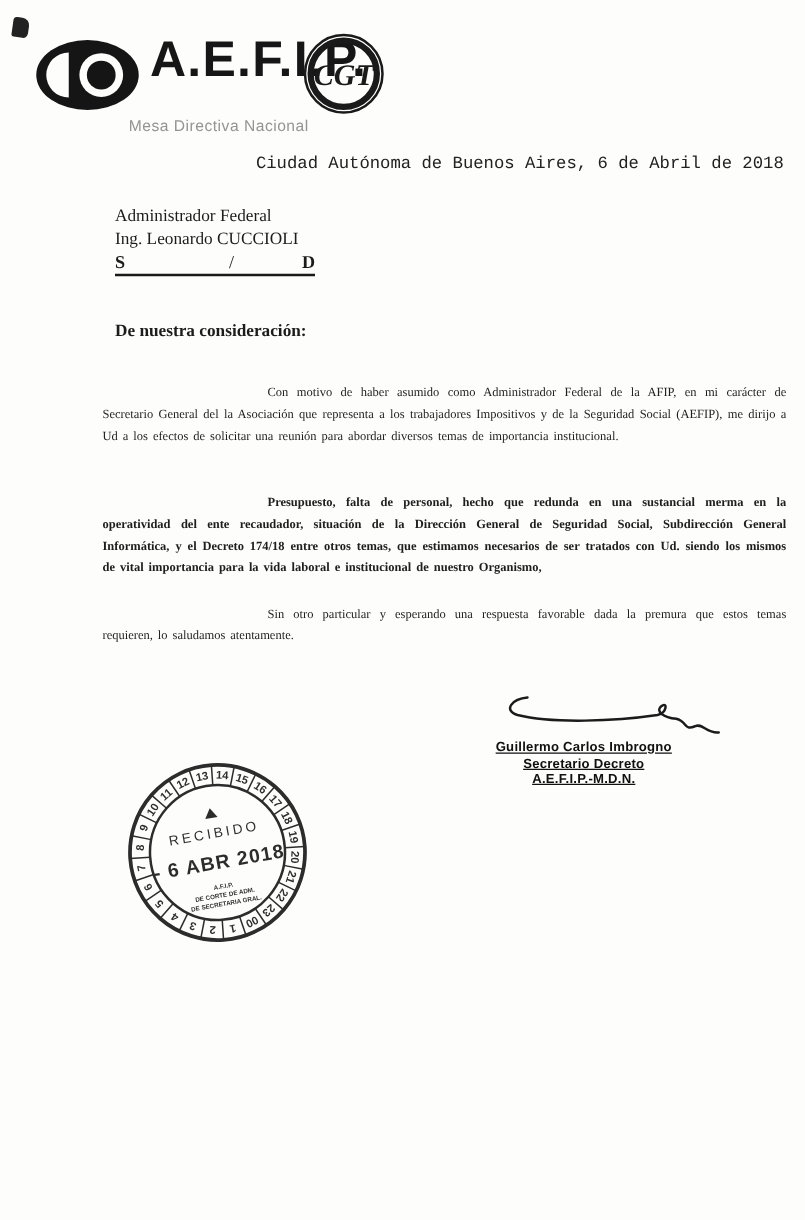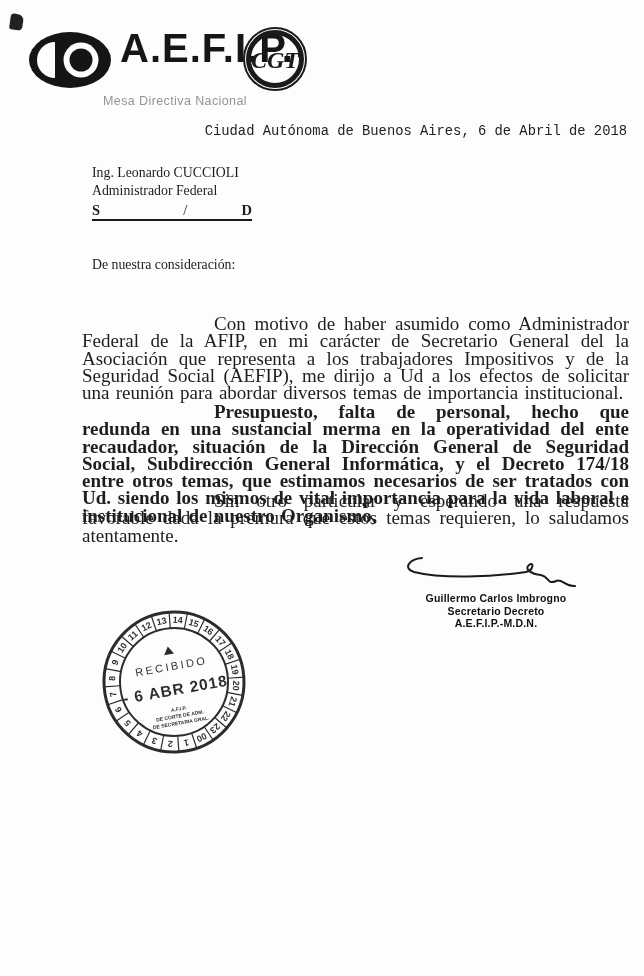--- a/index.html
+++ b/index.html
@@ -34,33 +34,33 @@
     position:absolute;left:0;right:17px;top:124px;text-align:right;
     font-size:13.8px;color:#222;font-family:Liberation Mono, monospace;
   }
   .recipient{position:absolute;left:92px;top:164px;font-size:13.8px;line-height:17.5px;}
   .sd-row{
     margin-top:3px;width:160px;display:flex;align-items:flex-end;
     border-bottom:2.2px solid #1a1a1a;font-weight:bold;font-size:14.5px;height:17px;
   }
   .sd-row .sp1{flex:1.15;} .sd-row .sp2{flex:0.75;}
   .sd-slash{font-weight:normal;}
-  .salutation{position:absolute;left:92px;top:257px;font-size:13.8px;}
+  .salutation{position:absolute;left:92px;top:257px;font-size:13.8px;font-weight:bold;}
   .para{
     position:absolute;left:82px;width:547px;text-align:justify;
-    font-size:19px;line-height:17.3px;text-indent:132px;word-spacing:1.5px;color:#1e1e1e;
+    font-size:10px;line-height:17.3px;text-indent:132px;word-spacing:1.5px;color:#1e1e1e;
   }
   .para1{top:296px;} .para2{top:384px;font-weight:bold;} .para3{top:473px;}
   
   .squiggle{position:absolute;left:400px;top:550px;}
   .sig-block{
-    position:absolute;left:407px;top:592px;width:178px;text-align:center;
+    position:absolute;left:378px;top:592px;width:178px;text-align:center;
     font-family:"Liberation Sans","DejaVu Sans",sans-serif;
     font-weight:bold;font-size:10.5px;line-height:12.5px;color:#101010;
-    filter:blur(.35px);letter-spacing:.2px;
+    filter:blur(.35px);letter-spacing:.2px;text-decoration:underline;
   }
   
   .stamp{position:absolute;left:100px;top:608px;opacity:.93;}
   .stamp text{font-family:"Liberation Sans","DejaVu Sans",sans-serif;fill:#1d1d1d;}
 </style>
 </head>
 <body>
 
 <div class="page">
 
@@ -78,22 +78,22 @@
       <circle cx="35" cy="35" r="31" fill="none" stroke="#1a1a1a" stroke-width="2"></circle>
       <circle cx="35" cy="35" r="26.5" fill="none" stroke="#1a1a1a" stroke-width="5"></circle>
       <text x="35" y="44" text-anchor="middle" font-family="Liberation Serif, DejaVu Serif, serif" font-size="24" font-weight="bold" font-style="italic" fill="#1a1a1a">CGT</text>
     </svg>
   </div>
   <div class="org-subtitle">Mesa Directiva Nacional</div>
 
   <div class="dateline">Ciudad Autónoma de Buenos Aires, 6 de Abril de 2018</div>
 
   <div class="recipient">
+    <div>Administrador Federal</div>
     <div>Ing. Leonardo CUCCIOLI</div>
-    <div>Administrador Federal</div>
     <div class="sd-row">
       <span>S</span>
       <span class="sp1"></span>
       <span class="sd-slash">/</span>
       <span class="sp2"></span>
       <span>D</span>
     </div>
   </div>
 
   <div class="salutation">De nuestra consideración:</div>

